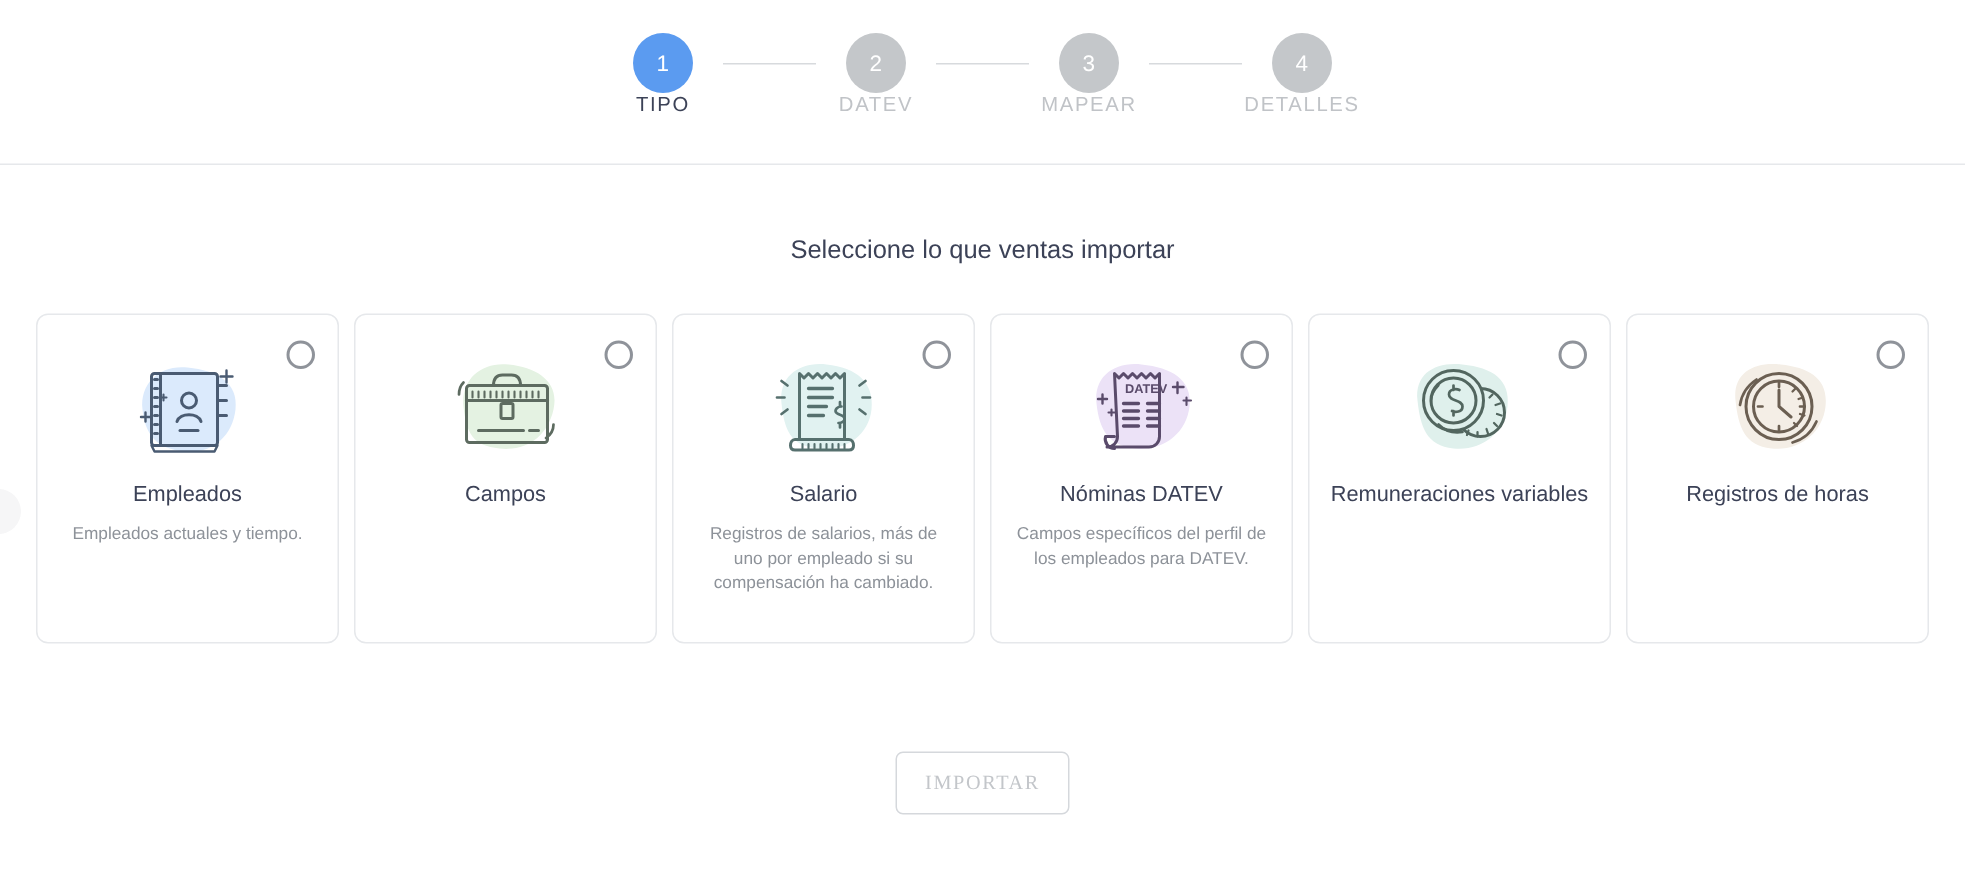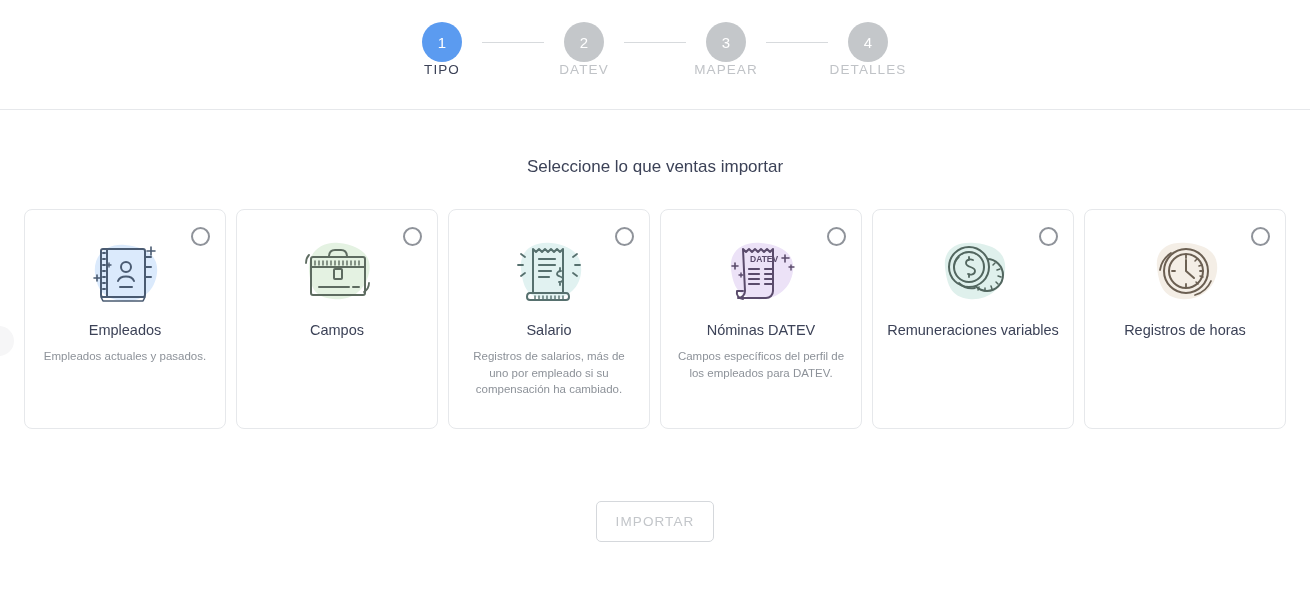--- a/index.html
+++ b/index.html
@@ -123,21 +123,21 @@
     margin-top: 72px;
   }
   .import-btn {
     border: 1px solid #d5d8dc;
     background: #ffffff;
     color: #c3c6ca;
     font-size: 13.5px;
     letter-spacing: 1.1px;
     padding: 12px 19px;
     border-radius: 5px;
-    font-family: Liberation Sans, sans-serif;
+    font-family: Liberation Serif, serif;
     cursor: default;
   }
 
   
   .edge-blob {
     position: absolute;
     left: -16px; top: 326px;
     width: 30px; height: 30px;
     border-radius: 50%;
     background: #f6f6f7;
@@ -195,21 +195,21 @@
           <path d="M45 48 c2-6 14-6 16 0"></path>
           <path d="M47 54 h12"></path>
           <path d="M28 64 h44 l-2 4 h-40 z" stroke-width="1.6"></path>
           <path d="M78 14 l0 8 M74 18 l8 0" stroke-width="1.6"></path>
           <path d="M24 42 l0 6 M21 45 l6 0" stroke-width="1.6"></path>
           <path d="M36 30 l0 4 M34 32 l4 0" stroke-width="1.4"></path>
         </g>
       </svg>
     </div>
     <div class="card-title">Empleados</div>
-    <div class="card-desc">Empleados actuales y pasados.</div>
+    <div class="card-desc">Empleados actuales y tiempo.</div>
   </div>
 
   <div class="card">
     <div class="radio"></div>
     <div class="card-icon">
       <svg width="104" height="80" viewBox="0 0 104 80">
         <path d="M24 38 C22 20 36 8 54 10 C74 12 88 22 84 40 C80 58 66 68 48 66 C30 64 26 56 24 38 Z" fill="#e4f2e2"></path>
         <g fill="none" stroke="#5d6b60" stroke-width="2" stroke-linecap="round" stroke-linejoin="round">
           <rect x="26" y="24" width="54" height="38" rx="2"></rect>
           <path d="M26 34 h54"></path>

